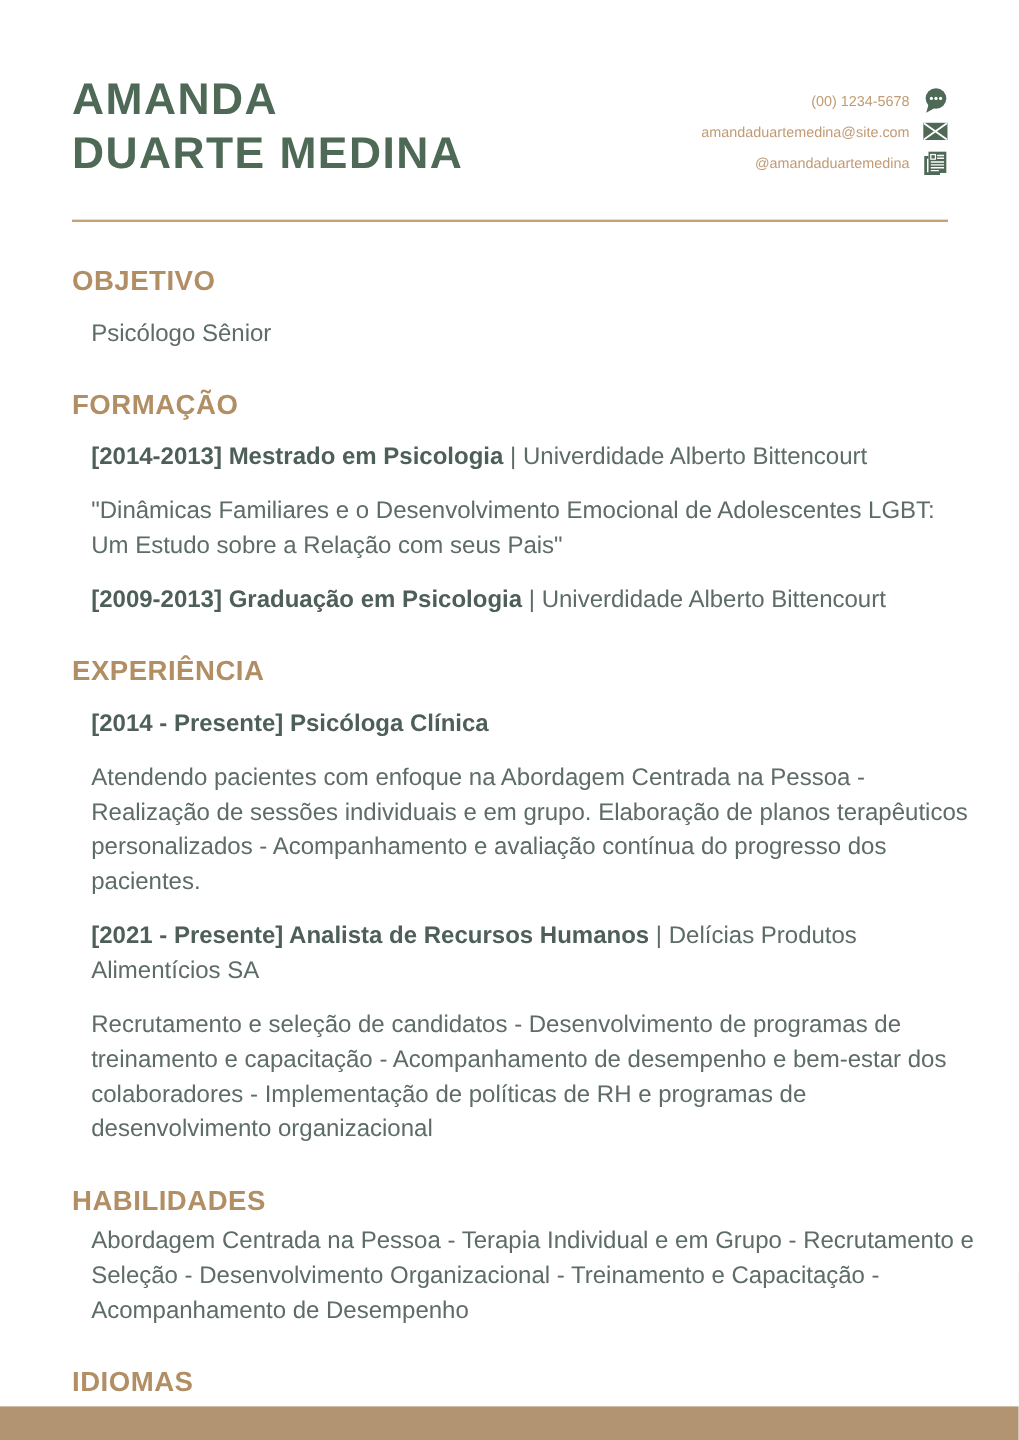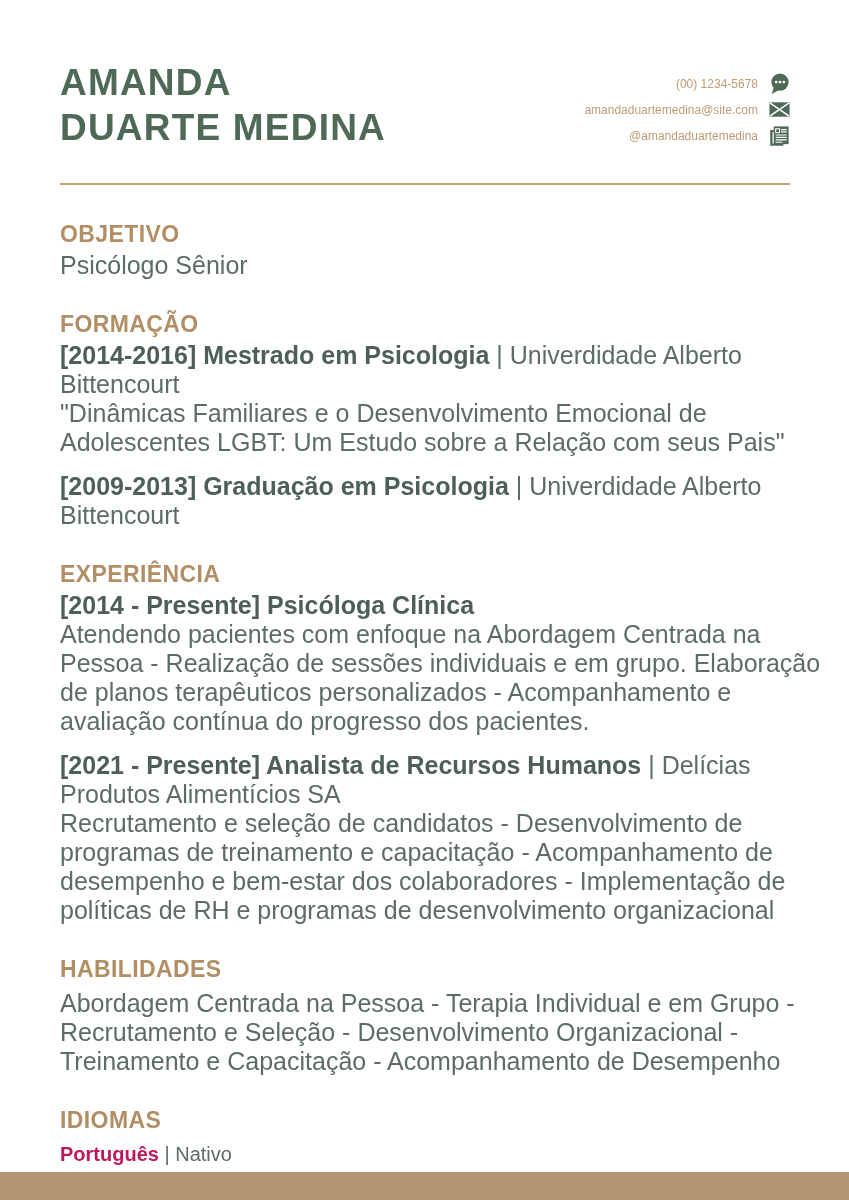--- a/index.html
+++ b/index.html
@@ -63,24 +63,24 @@
   .section-title {
     font-size: 23px;
     font-weight: bold;
     letter-spacing: 0.4px;
     color: #b28e65;
     margin: 31px 0 3px 0;
   }
   .section-title.first { margin-top: 36px; }
 
   .body-text {
-    font-size: 25px;
+    font-size: 20px;
     line-height: 29px;
     color: #5d6c66;
-    margin: 0;
+    margin: 16px;
   }
   .body-text strong, .entry-title { color: #4e5f59; font-weight: bold; }
   .entry { margin-top: 15px; }
   .entry.tight { margin-top: 0; }
   .sep { color: #5d6c66; }
 
   .lang-line { font-size: 20px; line-height: 29px; color: #5d6c66; }
   .lang-line strong { color: #be185d; }
 
   
@@ -143,21 +143,21 @@
   <hr class="divider">
 
   <div class="main">
 
     <h2 class="section-title first">OBJETIVO</h2>
     <p class="body-text">Psicólogo Sênior</p>
 
     <h2 class="section-title">FORMAÇÃO</h2>
     <div class="entry tight">
       <p class="body-text">
-        <strong class="entry-title">[2014-2016] Mestrado em Psicologia</strong>
+        <strong class="entry-title">[2014-2013] Mestrado em Psicologia</strong>
         <span class="sep">|</span>
         <span>Univerdidade Alberto Bittencourt</span>
       </p>
       <p class="body-text">"Dinâmicas Familiares e o Desenvolvimento Emocional de Adolescentes LGBT: Um Estudo sobre a Relação com seus Pais"</p>
     </div>
     <div class="entry">
       <p class="body-text">
         <strong class="entry-title">[2009-2013] Graduação em Psicologia</strong>
         <span class="sep">|</span>
         <span>Univerdidade Alberto Bittencourt</span>

